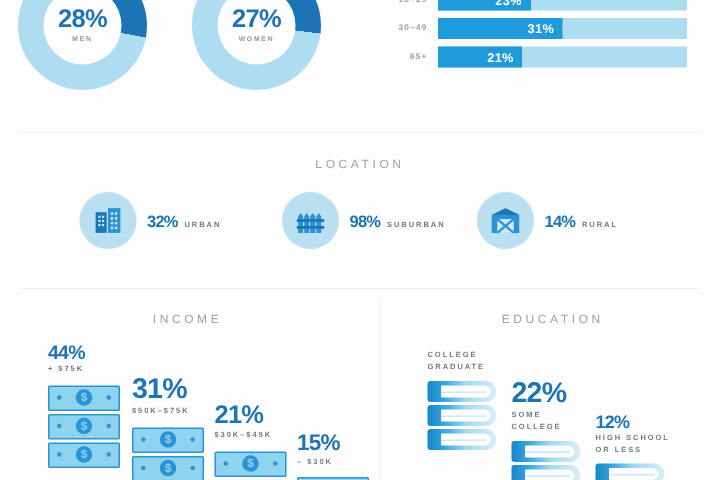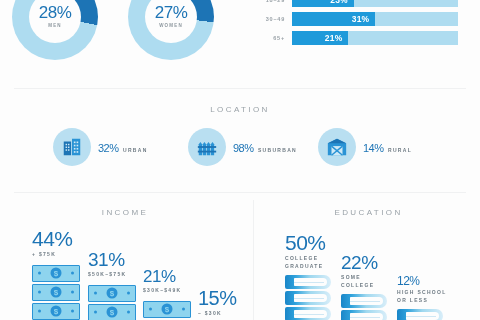--- a/index.html
+++ b/index.html
@@ -10,21 +10,21 @@
     -webkit-font-smoothing:antialiased;
   }
   #infographic{position:relative;width:480px;height:320px;background:#fdfdfd;}
 
   
   .section-title{
     font-size:8px;letter-spacing:2.4px;color:#9aa2a8;font-weight:400;
     text-align:center;text-transform:uppercase;
   }
   .pct{
-    color:#1d74b5;font-weight:400;letter-spacing:-0.5px;line-height:1;
+    color:#1d74b5;font-weight:700;letter-spacing:-0.5px;line-height:1;
   }
   .sub{
     color:#6f7b84;font-size:5px;letter-spacing:1.3px;text-transform:uppercase;
     font-weight:700;line-height:1.5;
   }
 
   
   .hdiv{position:absolute;height:1px;background:#f0f1f2;}
   .vdiv{position:absolute;width:1px;background:#f0f1f2;}
 
@@ -211,21 +211,21 @@
       <span class="sub">Rural</span>
     </div>
   </div>
 
   <div class="hdiv" style="left:14px;top:192px;width:452px;"></div>
   <div class="vdiv" style="left:253px;top:200px;height:120px;"></div>
 
   <div class="section-title" style="position:absolute;left:0;top:208px;width:250px;">INCOME</div>
 
   <div class="stat-block" style="left:32px;top:228px;">
-    <span class="pct" style="font-size:21px;">44%</span>
+    <span class="pct" style="font-size:13px;">44%</span>
     <span class="sub">+ $75K</span>
     <div style="margin-top:6px;">
       <div class="bill">
           <span class="dot l"></span>
           <span class="coin">$</span>
           <span class="dot r"></span>
         </div>
       <div class="bill">
           <span class="dot l"></span>
           <span class="coin">$</span>
@@ -262,31 +262,30 @@
     <div style="margin-top:6px;">
       <div class="bill">
           <span class="dot l"></span>
           <span class="coin">$</span>
           <span class="dot r"></span>
         </div>
     </div>
   </div>
 
   <div class="stat-block" style="left:198px;top:288px;">
-    <span class="pct" style="font-size:20px;">15%</span>
+    <span class="pct" style="font-size:15px;">15%</span>
     <span class="sub">– $30K</span>
     <div style="margin-top:5px;">
       <div class="bill"></div>
     </div>
   </div>
 
   <div class="section-title" style="position:absolute;left:255px;top:208px;width:227px;">EDUCATION</div>
 
   <div class="stat-block" style="left:285px;top:232px;">
-    <span class="pct" style="font-size:21px;">50%</span>
     <span class="sub" style="width:52px;">College Graduate</span>
     <div style="margin-top:5px;">
       <div class="book">
           <span class="page"></span>
         </div>
       <div class="book">
           <span class="page"></span>
         </div>
       <div class="book">
           <span class="page"></span>

